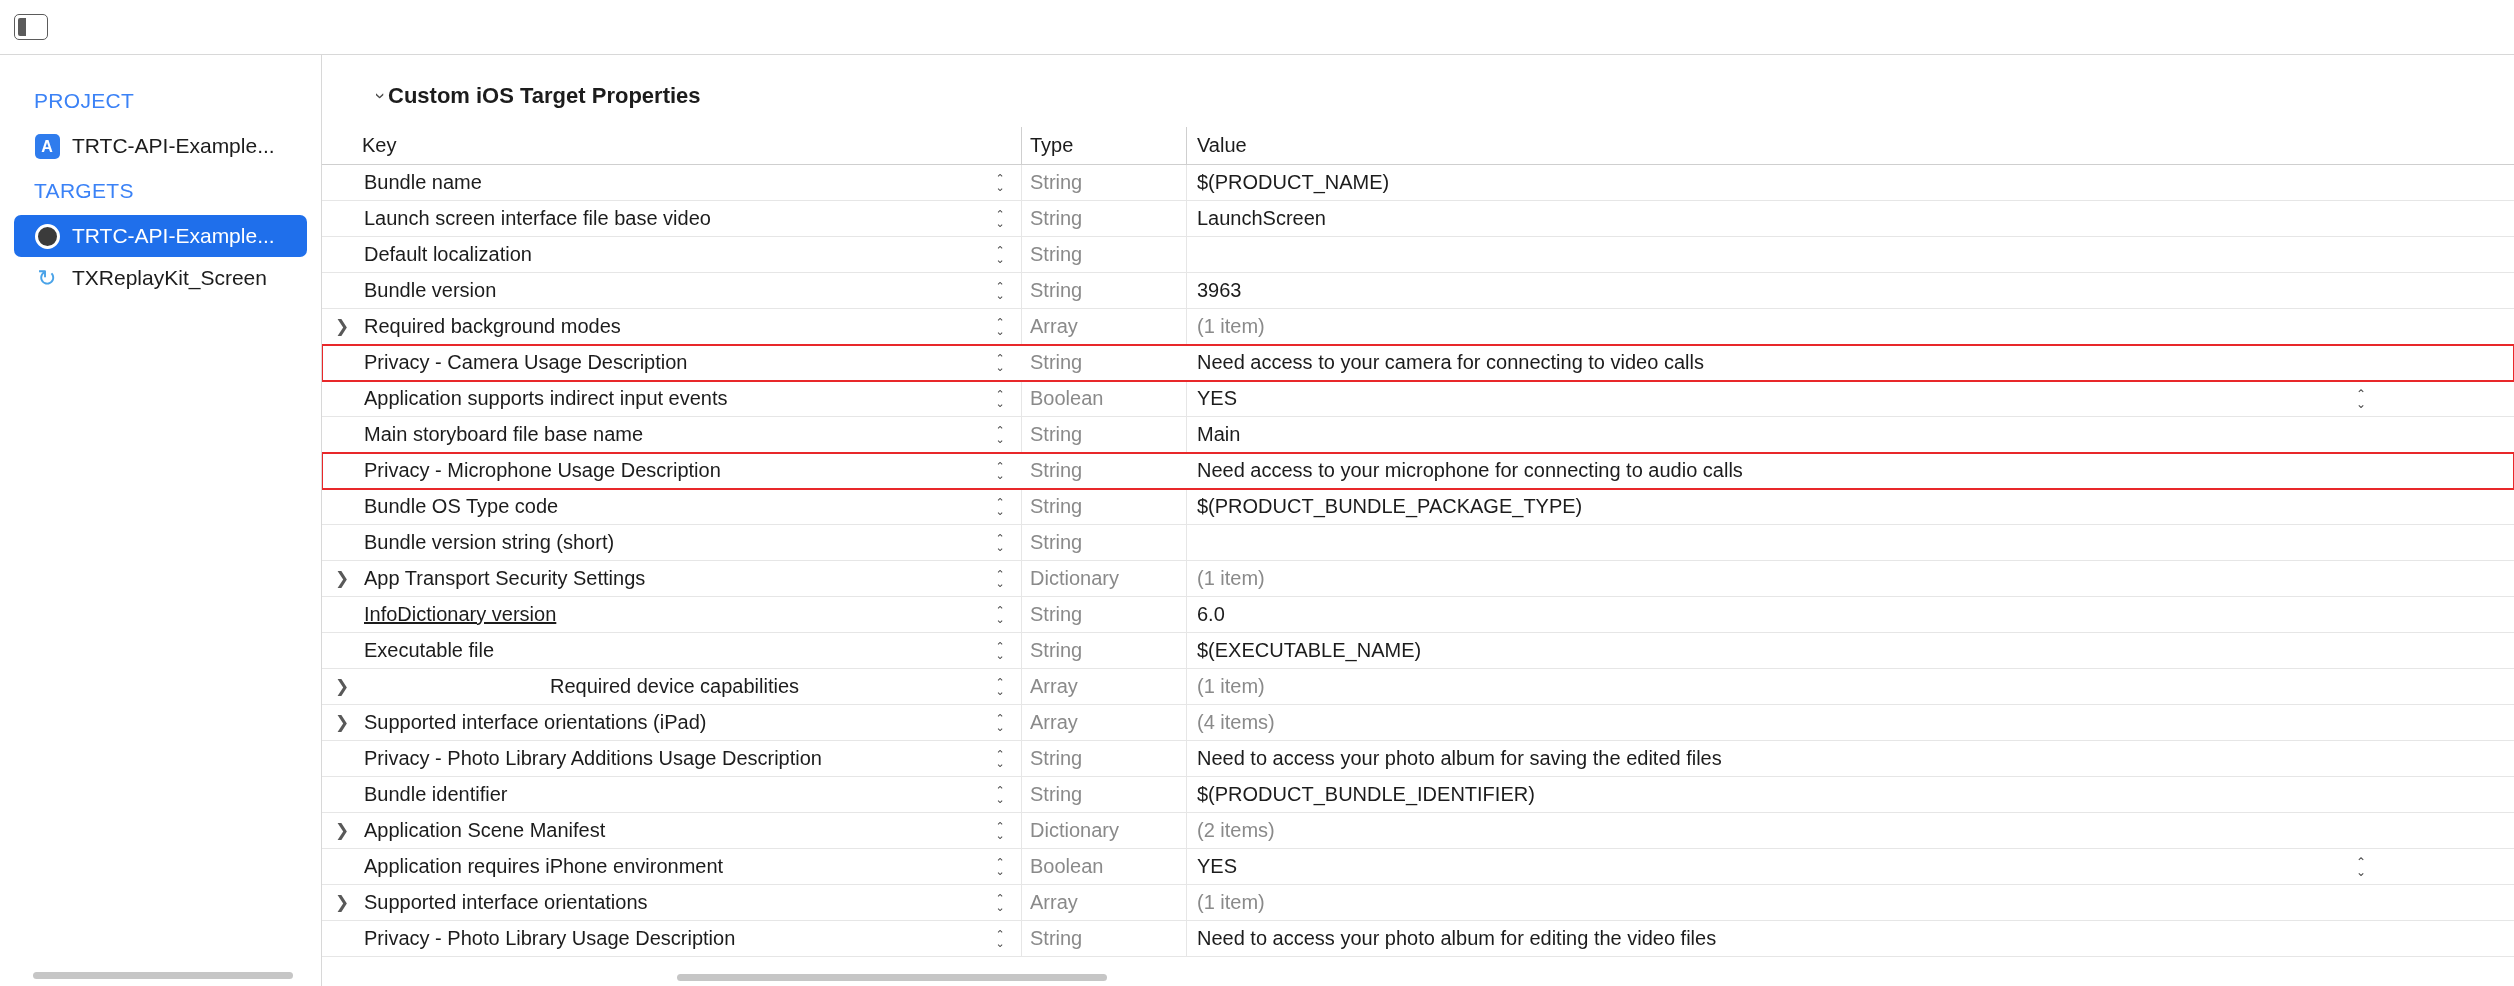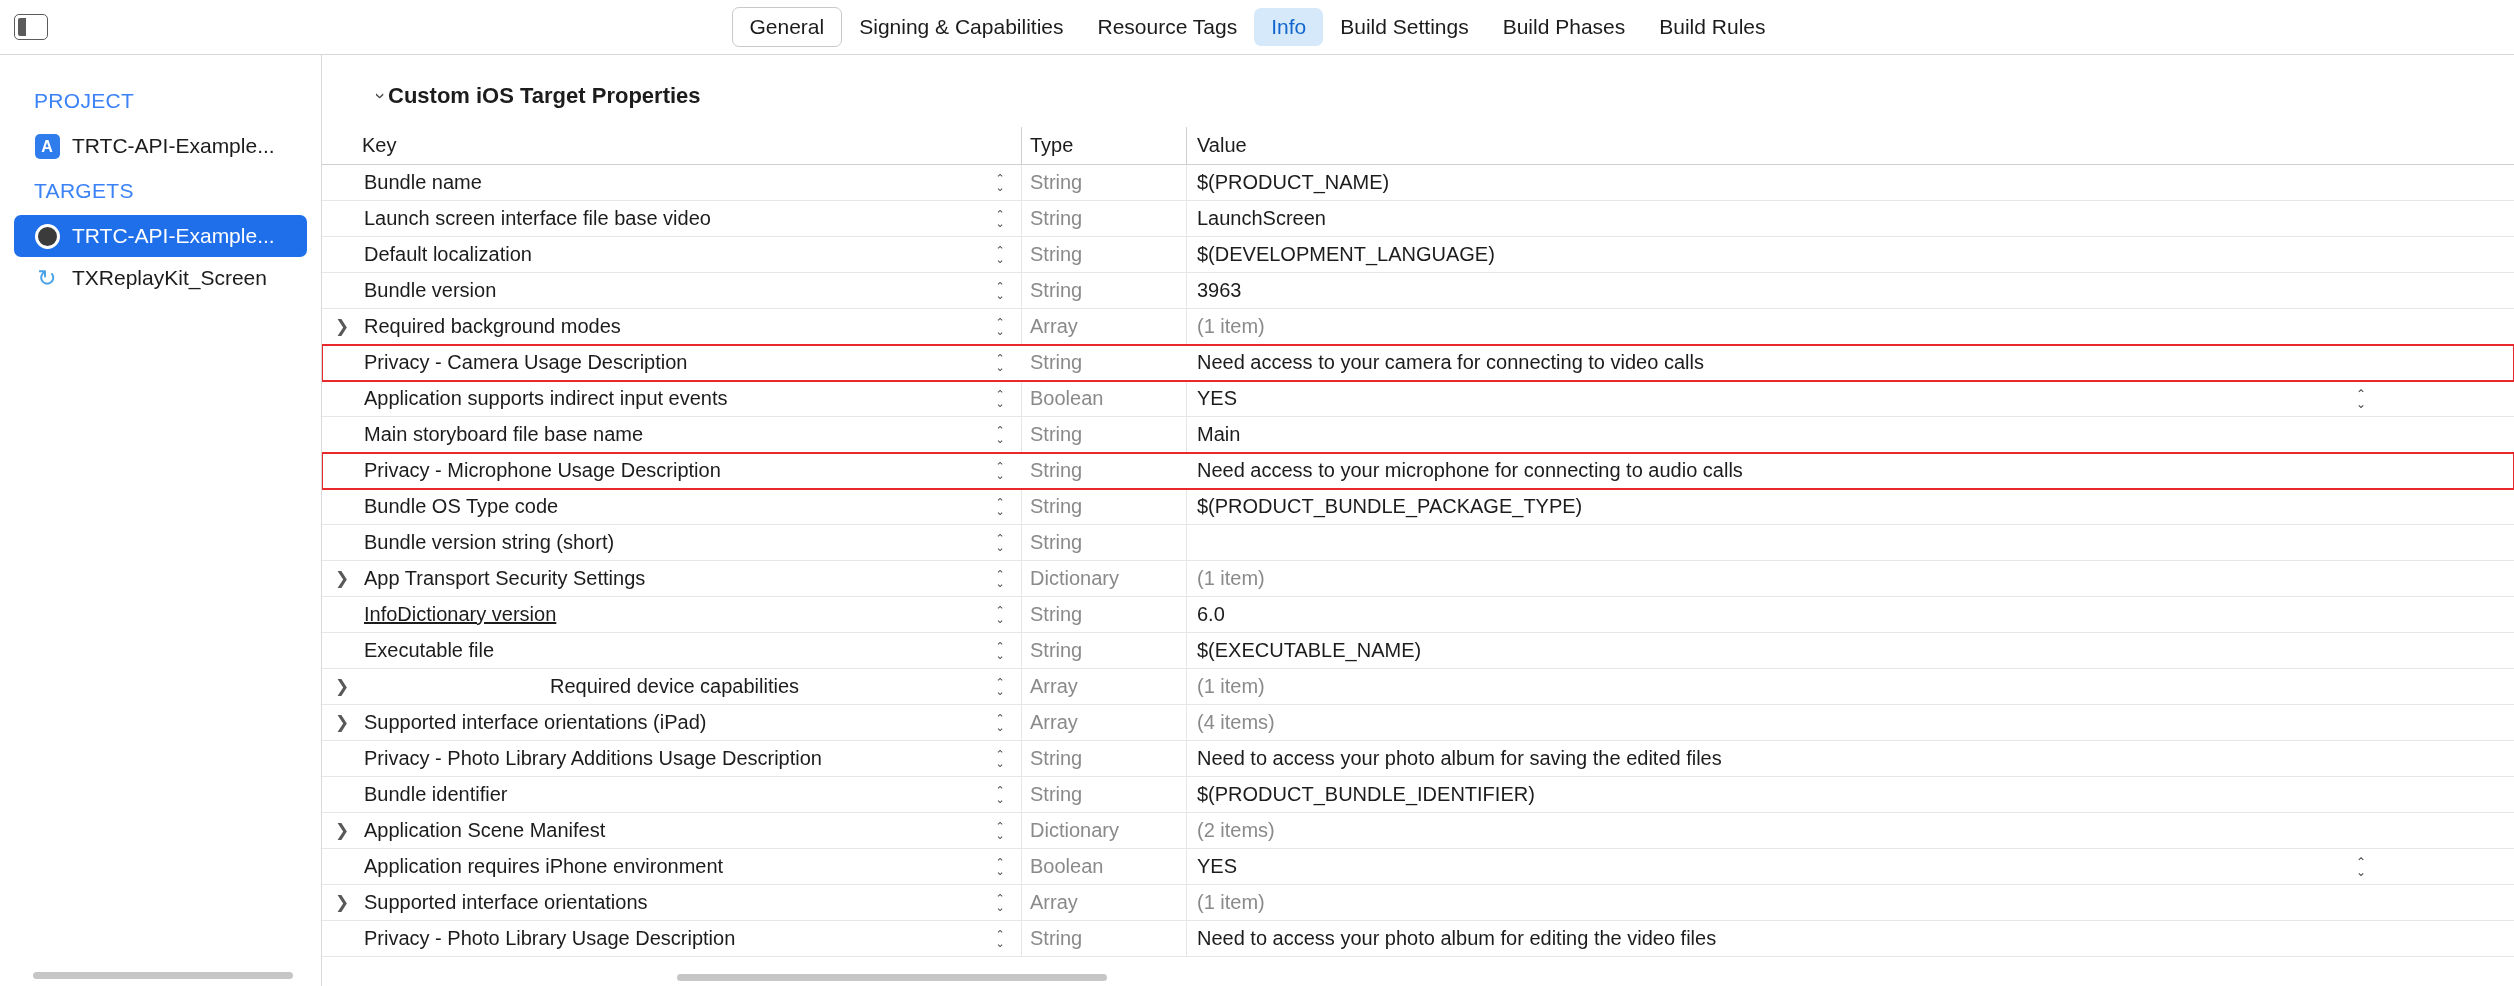--- a/index.html
+++ b/index.html
@@ -299,29 +299,20 @@
     border-radius: 4px;
   }
 </style>
 </head>
 <body>
 
 <div class="app">
 
   <div class="topbar">
     <div class="sidebar-toggle"></div>
-    <div class="tabs">
-      <div class="tab outlined">General</div>
-      <div class="tab">Signing &amp; Capabilities</div>
-      <div class="tab">Resource Tags</div>
-      <div class="tab selected">Info</div>
-      <div class="tab">Build Settings</div>
-      <div class="tab">Build Phases</div>
-      <div class="tab">Build Rules</div>
-    </div>
   </div>
 
   <div class="body">
 
     <div class="sidebar">
       <div class="section-title">PROJECT</div>
 
       <div class="nav-item">
         <span class="nav-icon">
             <span class="icon-proj">A</span>
@@ -404,23 +395,20 @@
               <div class="key-indent"></div>
               <div class="key-text" style="flex: 1 1 auto;">Default localization</div>
               <div class="stepper">
                 <span>⌃</span>
                 <span>⌄</span>
               </div>
             </div>
             <div class="c-type">
               <div class="type-text">String</div>
             </div>
-            <div class="c-value">
-              <div class="val-text">$(DEVELOPMENT_LANGUAGE)</div>
-            </div>
           </div>
           <div class="row">
             <div class="c-key">
               <div class="key-indent"></div>
               <div class="key-text" style="flex: 1 1 auto;">Bundle version</div>
               <div class="stepper">
                 <span>⌃</span>
                 <span>⌄</span>
               </div>
             </div>

